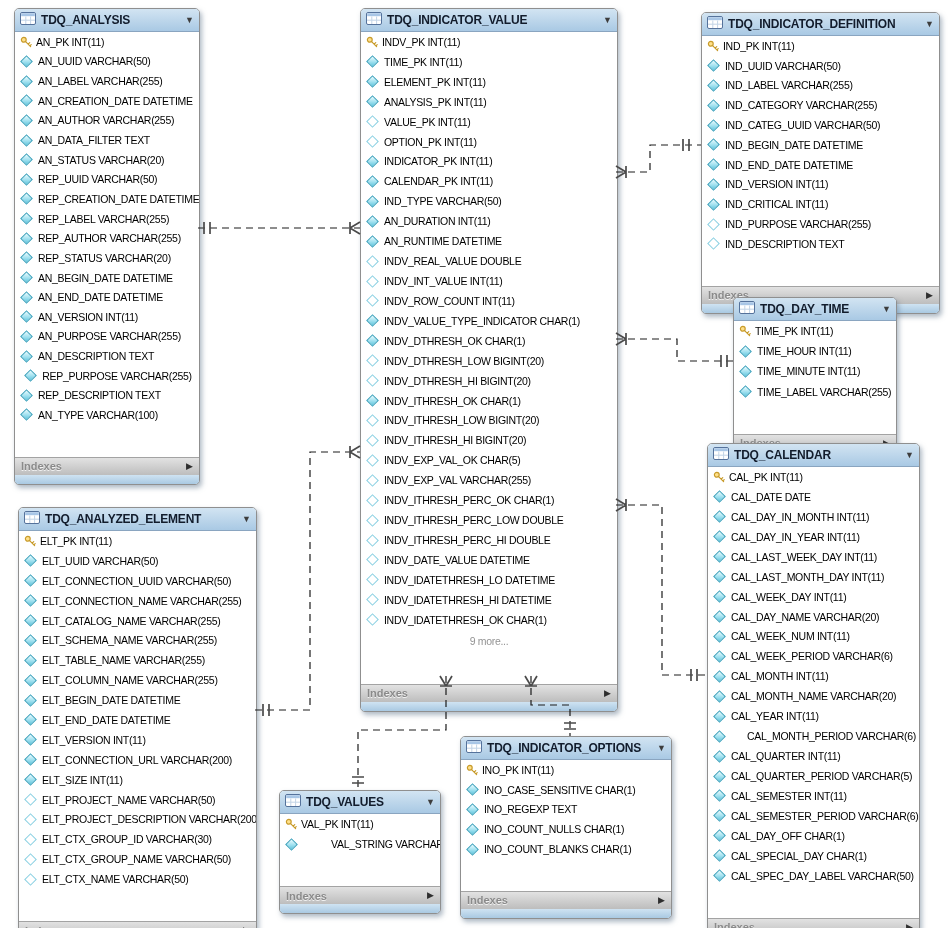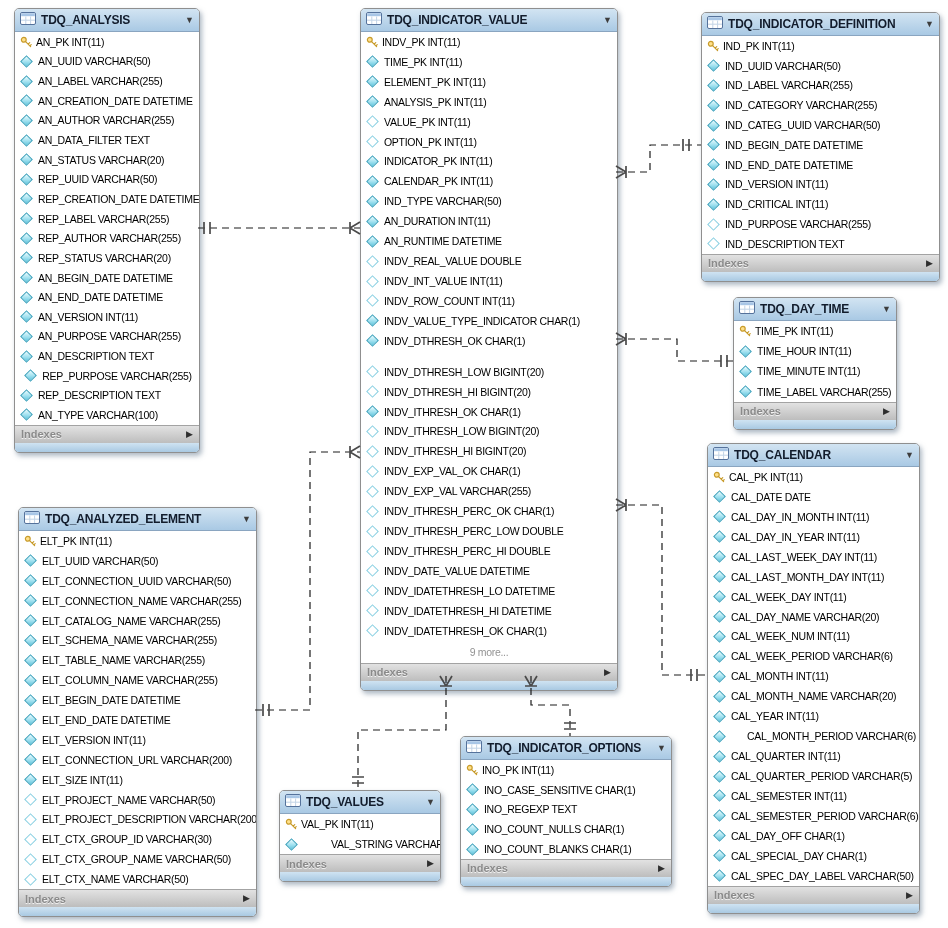--- a/index.html
+++ b/index.html
@@ -29,20 +29,21 @@
   .fico{flex:0 0 auto;display:inline-block;}
   .dia{width:7px;height:7px;margin:2px 3px 2px 2px;transform:rotate(45deg);
     background:linear-gradient(135deg,#eafcff 0%,#9fe0ef 55%,#5fc4dc 100%);
     border:1px solid #379fba;}
   .dia.open{background:#fff;border:1px solid #8ad0e2;}
   .key{width:12px;height:12px;}
   .idx{
     height:17px;display:flex;align-items:center;justify-content:space-between;
     padding:0 6px;background:linear-gradient(#e2e2e2,#bdbdbd);
     border-top:1px solid #a3a3a3;
+    margin-top:32px;
   }
   .idx-label{font-size:11px;font-weight:bold;color:#8a8a8a;text-shadow:0 1px 0 rgba(255,255,255,.75);}
   .idx-arrow{font-size:9px;color:#2e2e2e;line-height:1;}
   .cap{height:9px;background:linear-gradient(#cfe3f2,#a9c9e2);}
 </style>
 </head>
 <body>
 
 <div id="canvas" style="width: 948px; height: 928px; background: rgb(255, 255, 255);">
   <svg id="rels" width="948" height="928">
@@ -252,21 +253,21 @@
             <span class="flabel">INDV_ROW_COUNT INT(11)</span>
           </div>
           <div class="row" style="height: 19.93px;">
             <span class="fico dia"></span>
             <span class="flabel">INDV_VALUE_TYPE_INDICATOR CHAR(1)</span>
           </div>
           <div class="row" style="height: 19.93px;">
             <span class="fico dia"></span>
             <span class="flabel">INDV_DTHRESH_OK CHAR(1)</span>
           </div>
-          <div class="row" style="height: 19.93px; margin-top: 11px;">
+          <div class="row" style="height: 19.93px;">
             <span class="fico dia open"></span>
             <span class="flabel">INDV_DTHRESH_LOW BIGINT(20)</span>
           </div>
           <div class="row" style="height: 19.93px;">
             <span class="fico dia open"></span>
             <span class="flabel">INDV_DTHRESH_HI BIGINT(20)</span>
           </div>
           <div class="row" style="height: 19.93px;">
             <span class="fico dia"></span>
             <span class="flabel">INDV_ITHRESH_OK CHAR(1)</span>
@@ -274,21 +275,21 @@
           <div class="row" style="height: 19.93px;">
             <span class="fico dia open"></span>
             <span class="flabel">INDV_ITHRESH_LOW BIGINT(20)</span>
           </div>
           <div class="row" style="height: 19.93px;">
             <span class="fico dia open"></span>
             <span class="flabel">INDV_ITHRESH_HI BIGINT(20)</span>
           </div>
           <div class="row" style="height: 19.93px;">
             <span class="fico dia open"></span>
-            <span class="flabel">INDV_EXP_VAL_OK CHAR(1)</span>
+            <span class="flabel">INDV_EXP_VAL_OK CHAR(5)</span>
           </div>
           <div class="row" style="height: 19.93px;">
             <span class="fico dia open"></span>
             <span class="flabel">INDV_EXP_VAL VARCHAR(255)</span>
           </div>
           <div class="row" style="height: 19.93px;">
             <span class="fico dia open"></span>
             <span class="flabel">INDV_ITHRESH_PERC_OK CHAR(1)</span>
           </div>
           <div class="row" style="height: 19.93px;">

